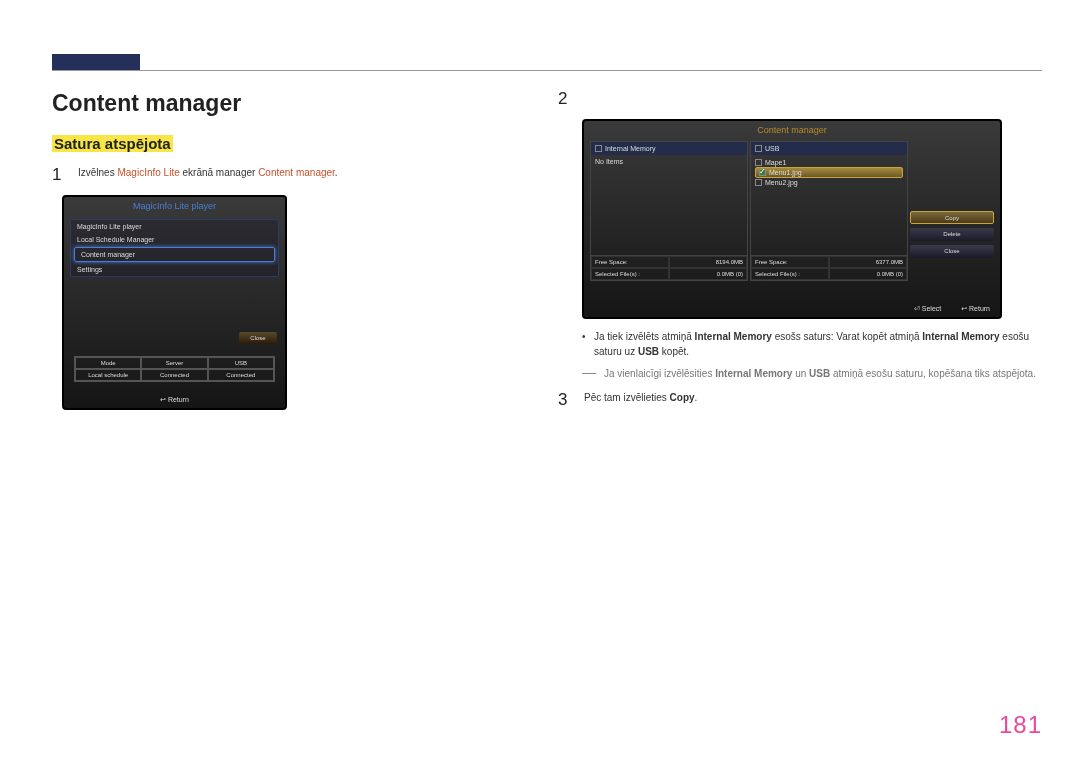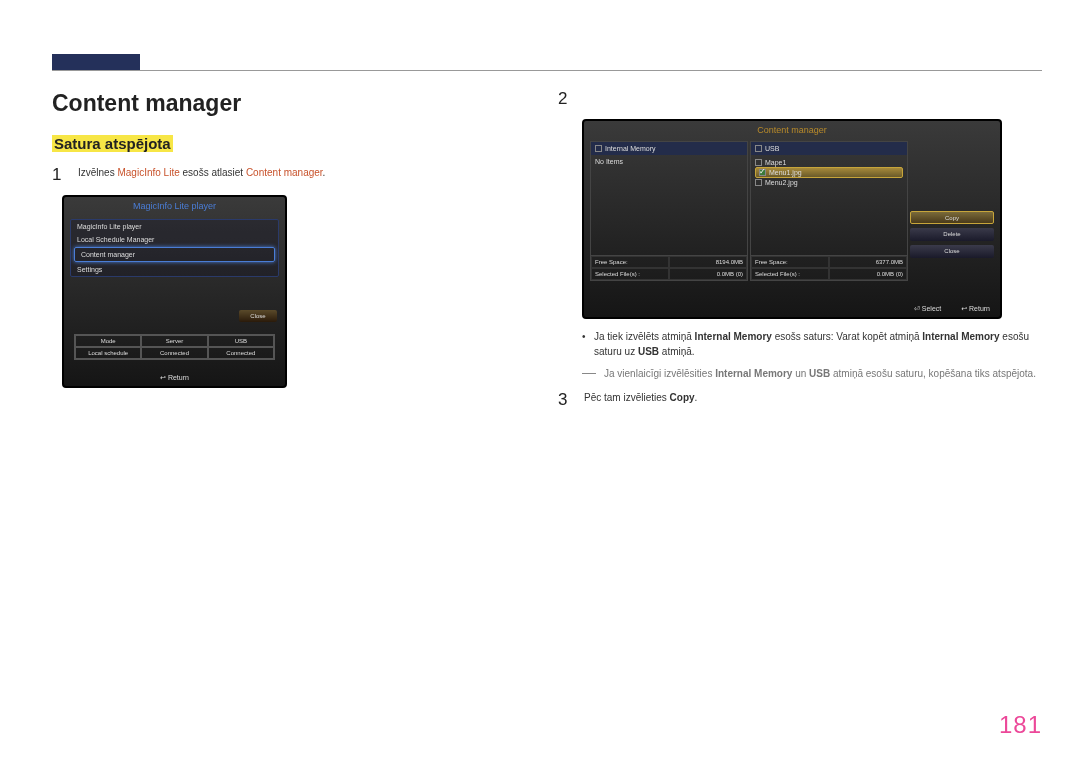--- a/index.html
+++ b/index.html
@@ -25,21 +25,21 @@
   .bold { font-weight: bold; }
   .bullets { margin: 8px 0 8px 24px; }
   .bullets li { font-size: 10px; line-height: 1.5; margin-bottom: 6px; list-style: none; position: relative; padding-left:12px; }
   .bullets li:before { content: "•"; position: absolute; left: 0; }
   .note { display:flex; gap:8px; margin:0 0 10px 24px; color:#777; font-size:10px; line-height:1.4; }
   .note .dash { flex-shrink:0; width:14px; height:1px; background:#888; margin-top:6px; }
   .page-no { position:absolute; right:38px; bottom:24px; font-size:24px; color:#ec4899; letter-spacing:1px; }
 
   
   .shot { border:2px solid #000; background:linear-gradient(#3a3a3a,#151515); border-radius:4px; color:#ddd; font-size:8px; position:relative; margin-top:8px; }
-  .shot1 { width:225px; height:193px; margin-left:10px; }
+  .shot1 { width:225px; height:215px; margin-left:10px; }
   .shot-title { text-align:center; color:#4a7dd6; font-size:9px; padding:4px 0; }
   .shot1-inner { position:absolute; left:6px; right:6px; top:22px; border:1px solid #2a3a6a; border-radius:2px; background:rgba(0,0,30,.2); }
   .shot1-menu { padding:3px 6px; font-size:7px; }
   .shot1-sel { border:1px solid #4a7dd6; box-shadow:0 0 4px #4a7dd6; border-radius:2px; padding:3px 6px; margin:1px 3px; font-size:7px; }
   .shot1-close { position:absolute; right:8px; bottom:64px; width:38px; height:12px; background:linear-gradient(#5a4a2a,#2a1a0a); border-radius:2px; font-size:6px; text-align:center; line-height:12px; }
   .shot1-grid { position:absolute; left:10px; bottom:26px; right:10px; display:grid; grid-template-columns:1fr 1fr 1fr; border:1px solid #555; }
   .shot1-grid div { border:1px solid #555; padding:2px; text-align:center; font-size:6px; }
   .shot1-return { position:absolute; bottom:4px; left:0; right:0; text-align:center; font-size:7px; }
 
   
@@ -68,21 +68,21 @@
 <div class="top-accent"></div>
 <div class="top-rule"></div>
 
 <div class="page-left">
   <div class="h1">Content manager</div>
   <div class="h2">Satura atspējota</div>
 
   <div class="step">
     <div class="step-num">1</div>
     <div class="step-body">
-      <span>Izvēlnes </span><span class="orange">MagicInfo Lite</span><span> esošs atlasiet </span><span class="orange">Content manager</span><span>.</span>
+      <span>Izvēlnes </span><span class="orange">MagicInfo Lite</span><span> ekrānā manager </span><span class="orange">Content manager</span><span>.</span>
     </div>
   </div>
 
   <div class="shot shot1">
     <div class="shot-title">MagicInfo Lite player</div>
     <div class="shot1-inner">
       <div class="shot1-menu">MagicInfo Lite player</div>
       <div class="shot1-menu">Local Schedule Manager</div>
       <div class="shot1-sel">Content manager</div>
       <div class="shot1-menu">Settings</div>
@@ -156,21 +156,21 @@
       </div>
     </div>
     <div class="shot2-foot">
       <span>⏎ Select</span>
       <span>↩ Return</span>
     </div>
   </div>
 
   <ul class="bullets">
     <li>
-      <span>Ja tiek izvēlēts atmiņā </span><span class="bold">Internal Memory</span><span> esošs saturs: Varat kopēt atmiņā </span><span class="bold">Internal Memory</span><span> esošu saturu uz </span><span class="bold">USB</span><span> atmiņā.</span>
+      <span>Ja tiek izvēlēts atmiņā </span><span class="bold">Internal Memory</span><span> esošs saturs: Varat kopēt atmiņā </span><span class="bold">Internal Memory</span><span> esošu saturu uz </span><span class="bold">USB</span><span> kopēt.</span>
     </li>
   </ul>
 
   <div class="note">
     <div class="dash"></div>
     <div>
       <span>Ja vienlaicīgi izvēlēsities </span><span class="bold">Internal Memory</span><span> un </span><span class="bold">USB</span><span> atmiņā esošu saturu, kopēšana tiks atspējota.</span>
     </div>
   </div>
 

